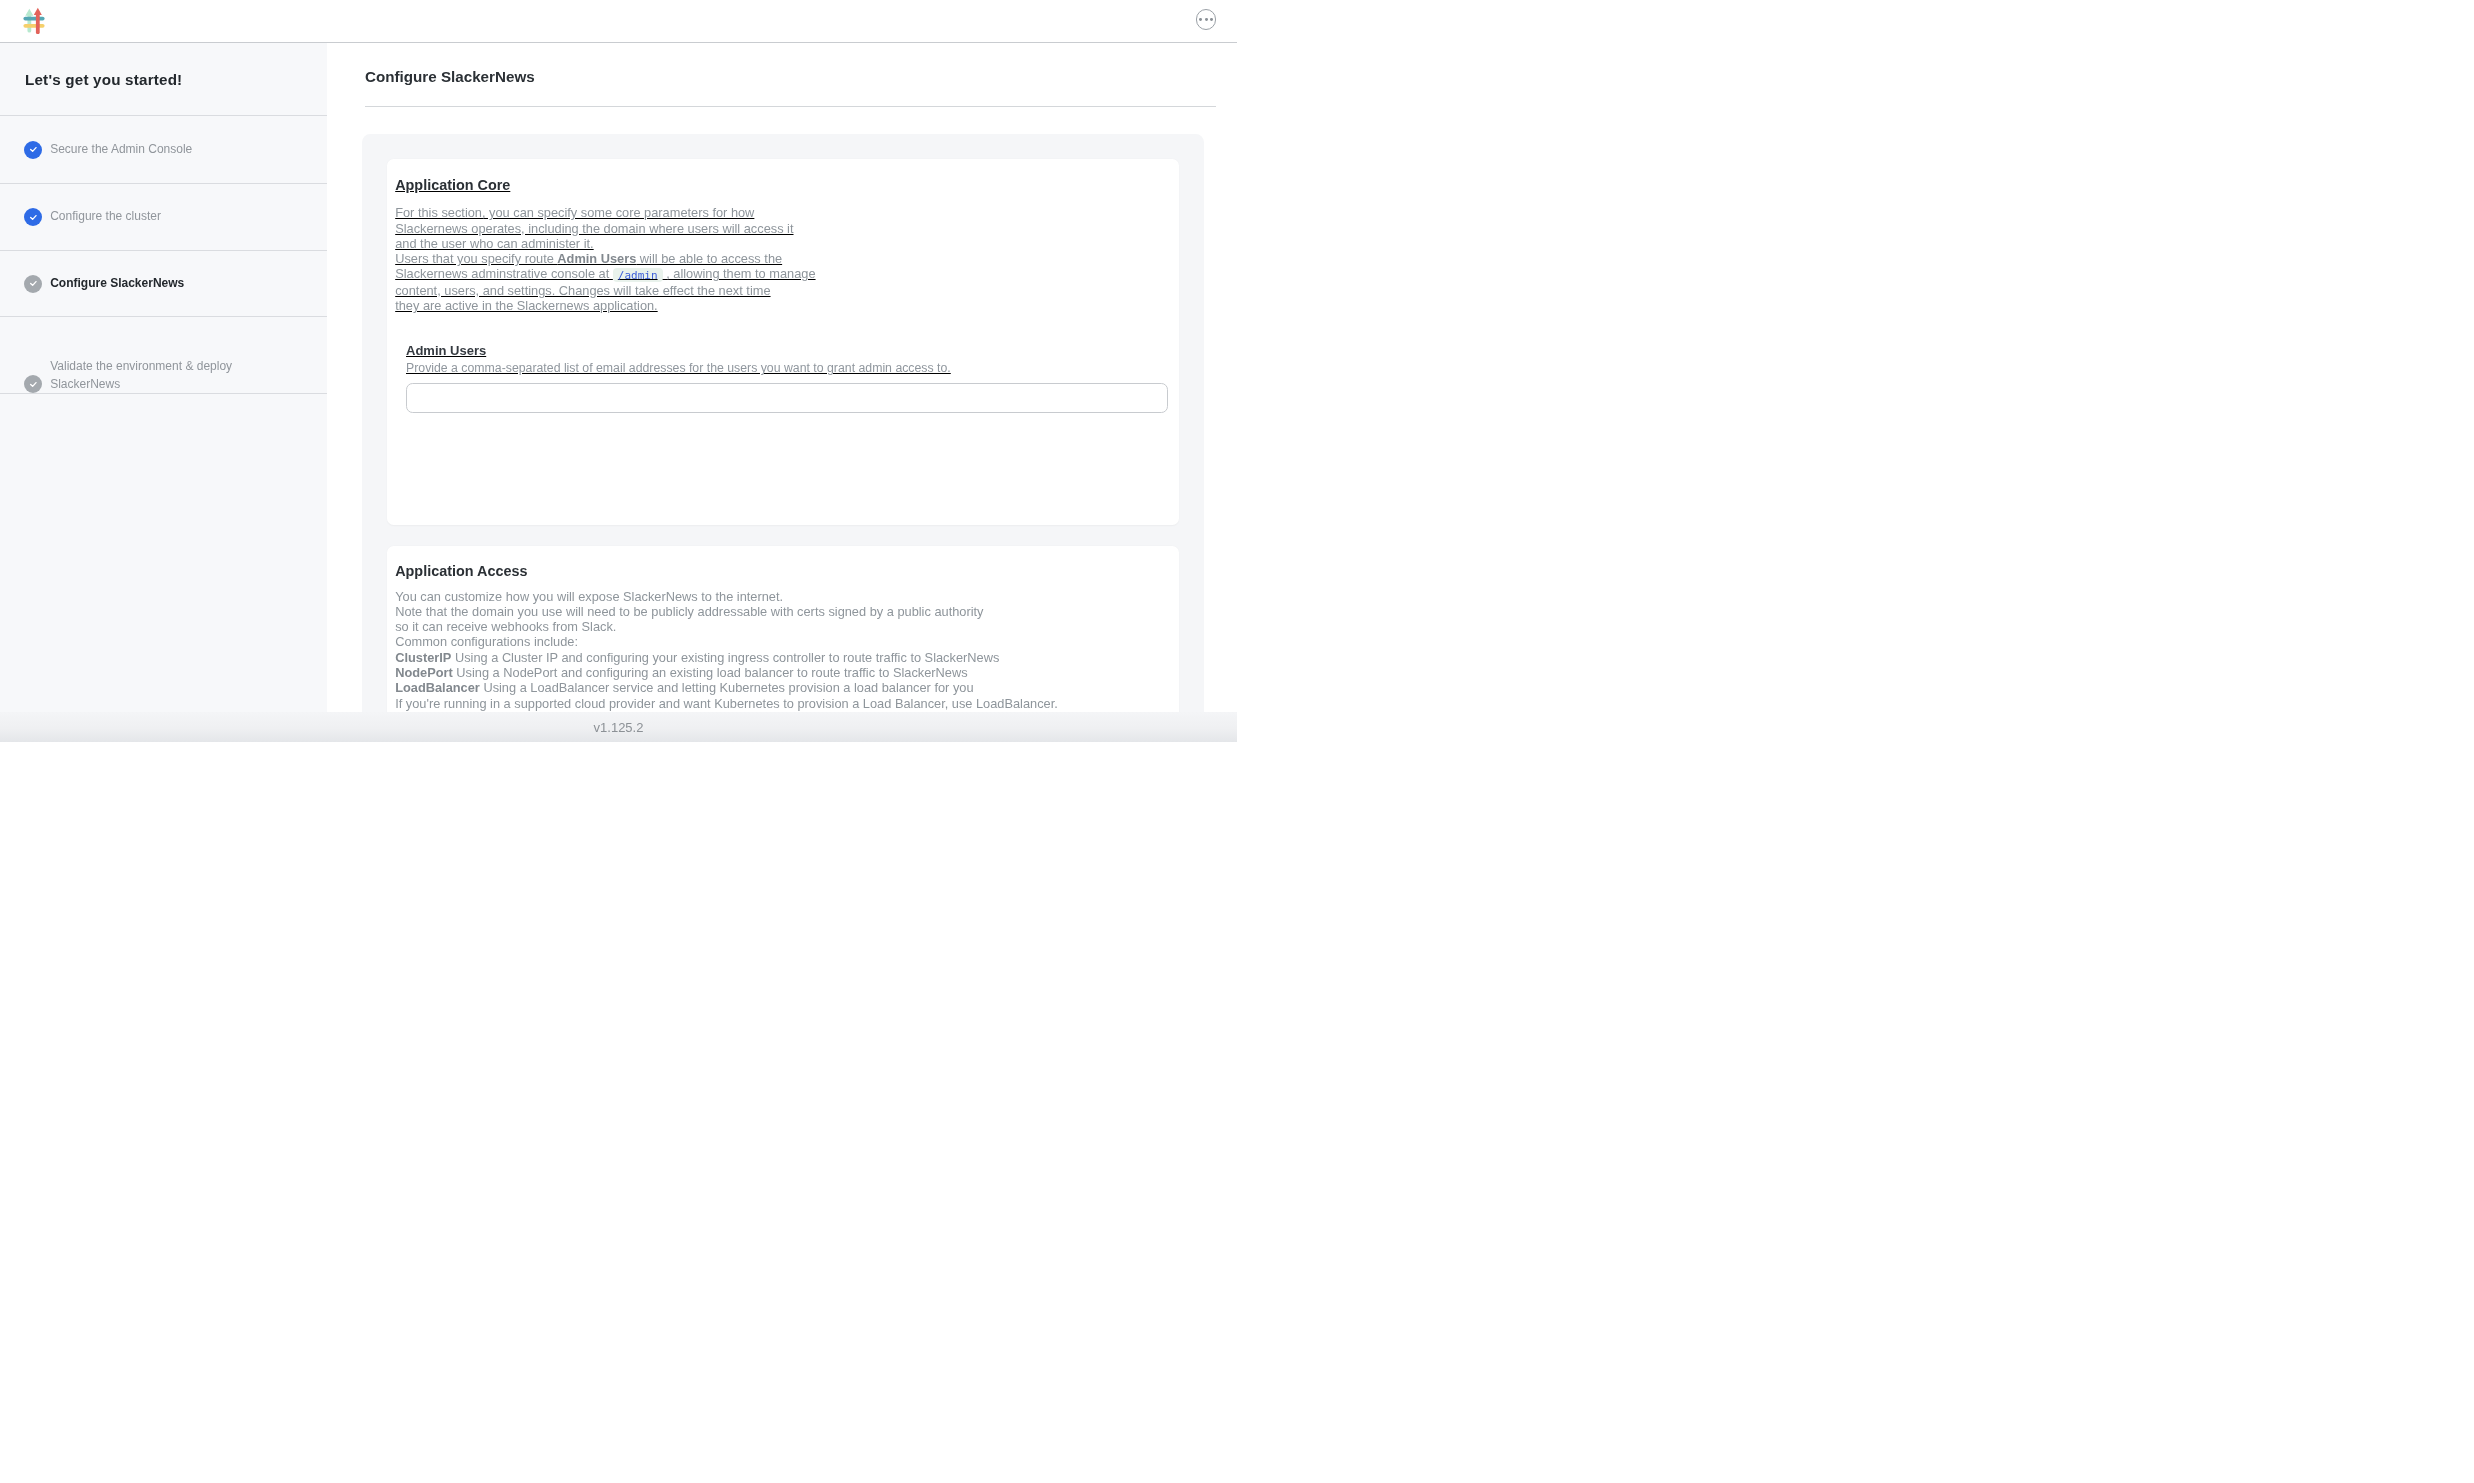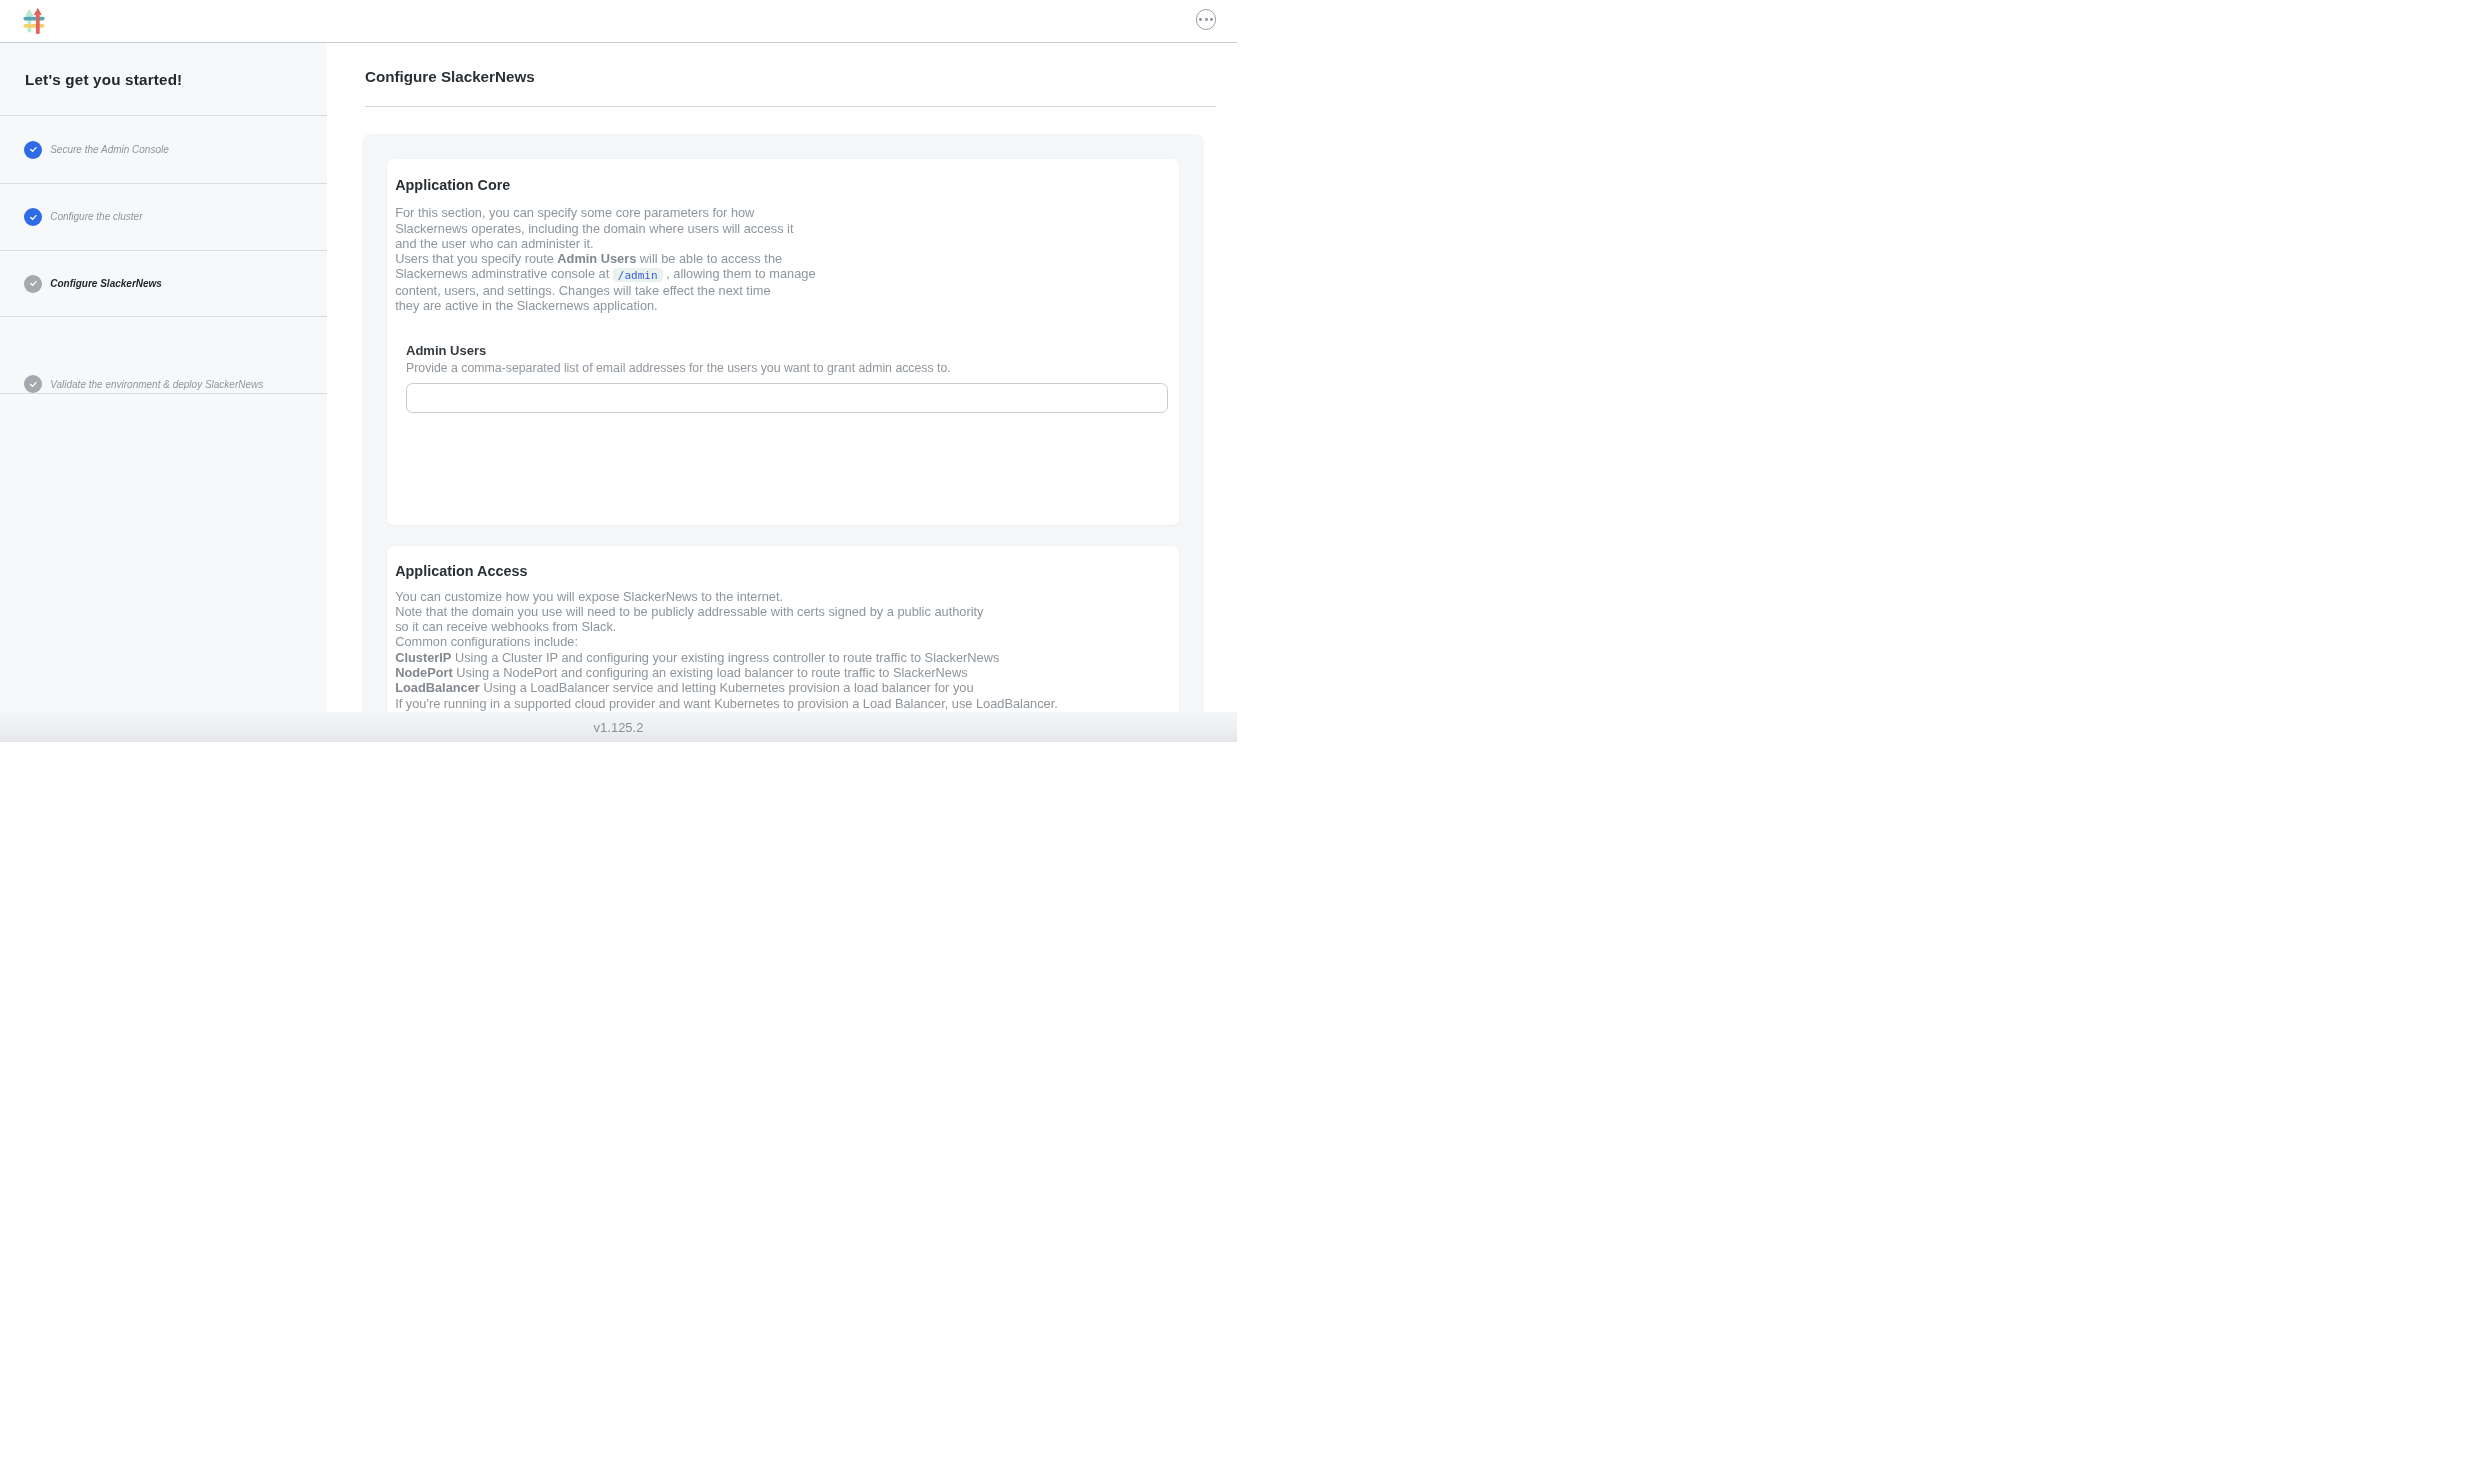--- a/index.html
+++ b/index.html
@@ -21,31 +21,31 @@
   .sidebar-heading { height:73px; border-bottom:0.8px solid #dadce0; display:flex; align-items:center;
     padding-left:25px; font-size:15.2px; font-weight:700; color:#23282d; letter-spacing:0.2px; }
   .step { display:flex; align-items:center; gap:8.2px; padding-left:24px; border-bottom:0.8px solid #dadce0;
     cursor:pointer; }
   .step-1 { height:68px; } .step-2 { height:67px; } .step-3 { height:66px; }
   .step-4 { height:77px; align-items:flex-end; padding-top:21.4px; }
   .check { width:18px; height:18px; min-width:18px; border-radius:50%; display:flex;
     align-items:center; justify-content:center; }
   .check.done { background:#2e6be6; }
   .check.todo { background:#a4a9ae; }
-  .step-label { font-size:10px; color:#90959b; line-height:17.3px; max-width:221px;font-style:italic; }
+  .step-label { font-size:12px; color:#90959b; line-height:17.3px; max-width:221px; }
   .step.current .step-label { color:#23282d; font-weight:700; }
 
   
   .main { position:absolute; left:327px; top:43px; right:0; bottom:30.5px; background:#fff; overflow:hidden; }
   .main-title { margin:25px 0 0 38px; font-size:15.2px; font-weight:700; color:#2b3035; }
   .main-divider { height:0.8px; background:#d4d7da; margin:20.6px 21.4px 0 38px; }
   .config-area { position:absolute; left:35px; right:33px; top:91px; bottom:0;
     background:#f5f6f8; border-radius:8.2px 8.2px 0 0; }
   .card { background:#fff; border-radius:6.6px; margin:0 25px; box-shadow:0 0.8px 1.6px rgba(0,0,0,.04); }
-  .card-1 { margin-top:25px; height:366px; overflow:hidden; }
+  .card-1 { margin-top:25px; height:366px; overflow:hidden;text-decoration:underline; }
   .card-2 { margin-top:20.6px; height:231px; overflow:hidden; }
   .card-heading { margin:15.6px 0 0 8.2px; font-size:14.4px; font-weight:700; color:#2b3035; line-height:20px; }
   .rich { margin:10.7px 8.2px 0 8.2px; }
   .rich .line { font-size:12.8px; line-height:15.3px; color:#8e959b; white-space:pre-wrap; }
   .card-2 .rich { margin-top:7.4px; }
   .seg-b { font-weight:700; color:#82888e; }
   .seg-code { font-family:"DejaVu Sans Mono", monospace; font-size:11px; color:#3c5ed8;
     background:#e9f2ec; border-radius:4.1px; padding:0.8px 5px; }
 
   .config-item { margin-left:19px; margin-right:10.7px; }

